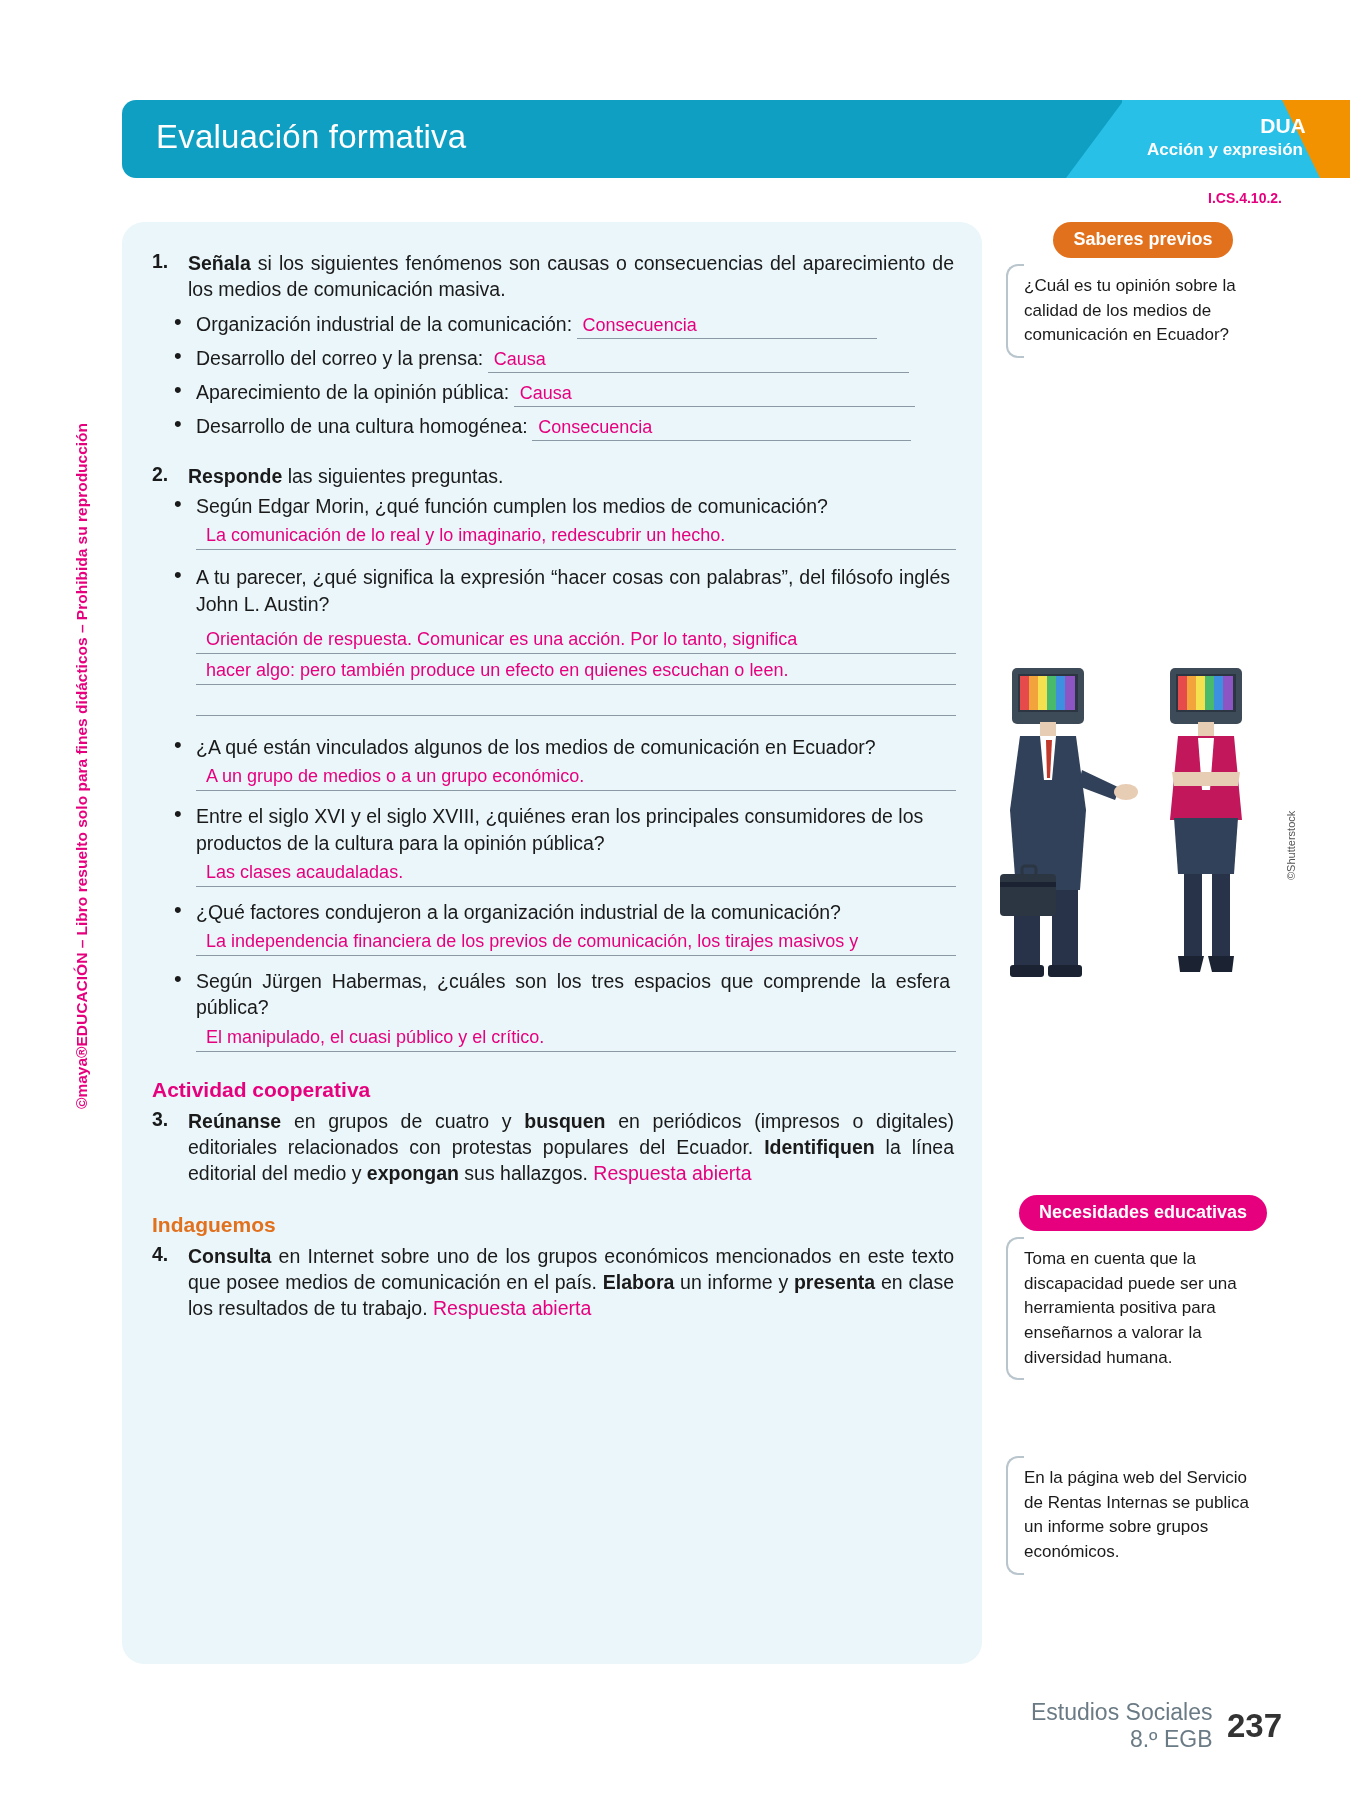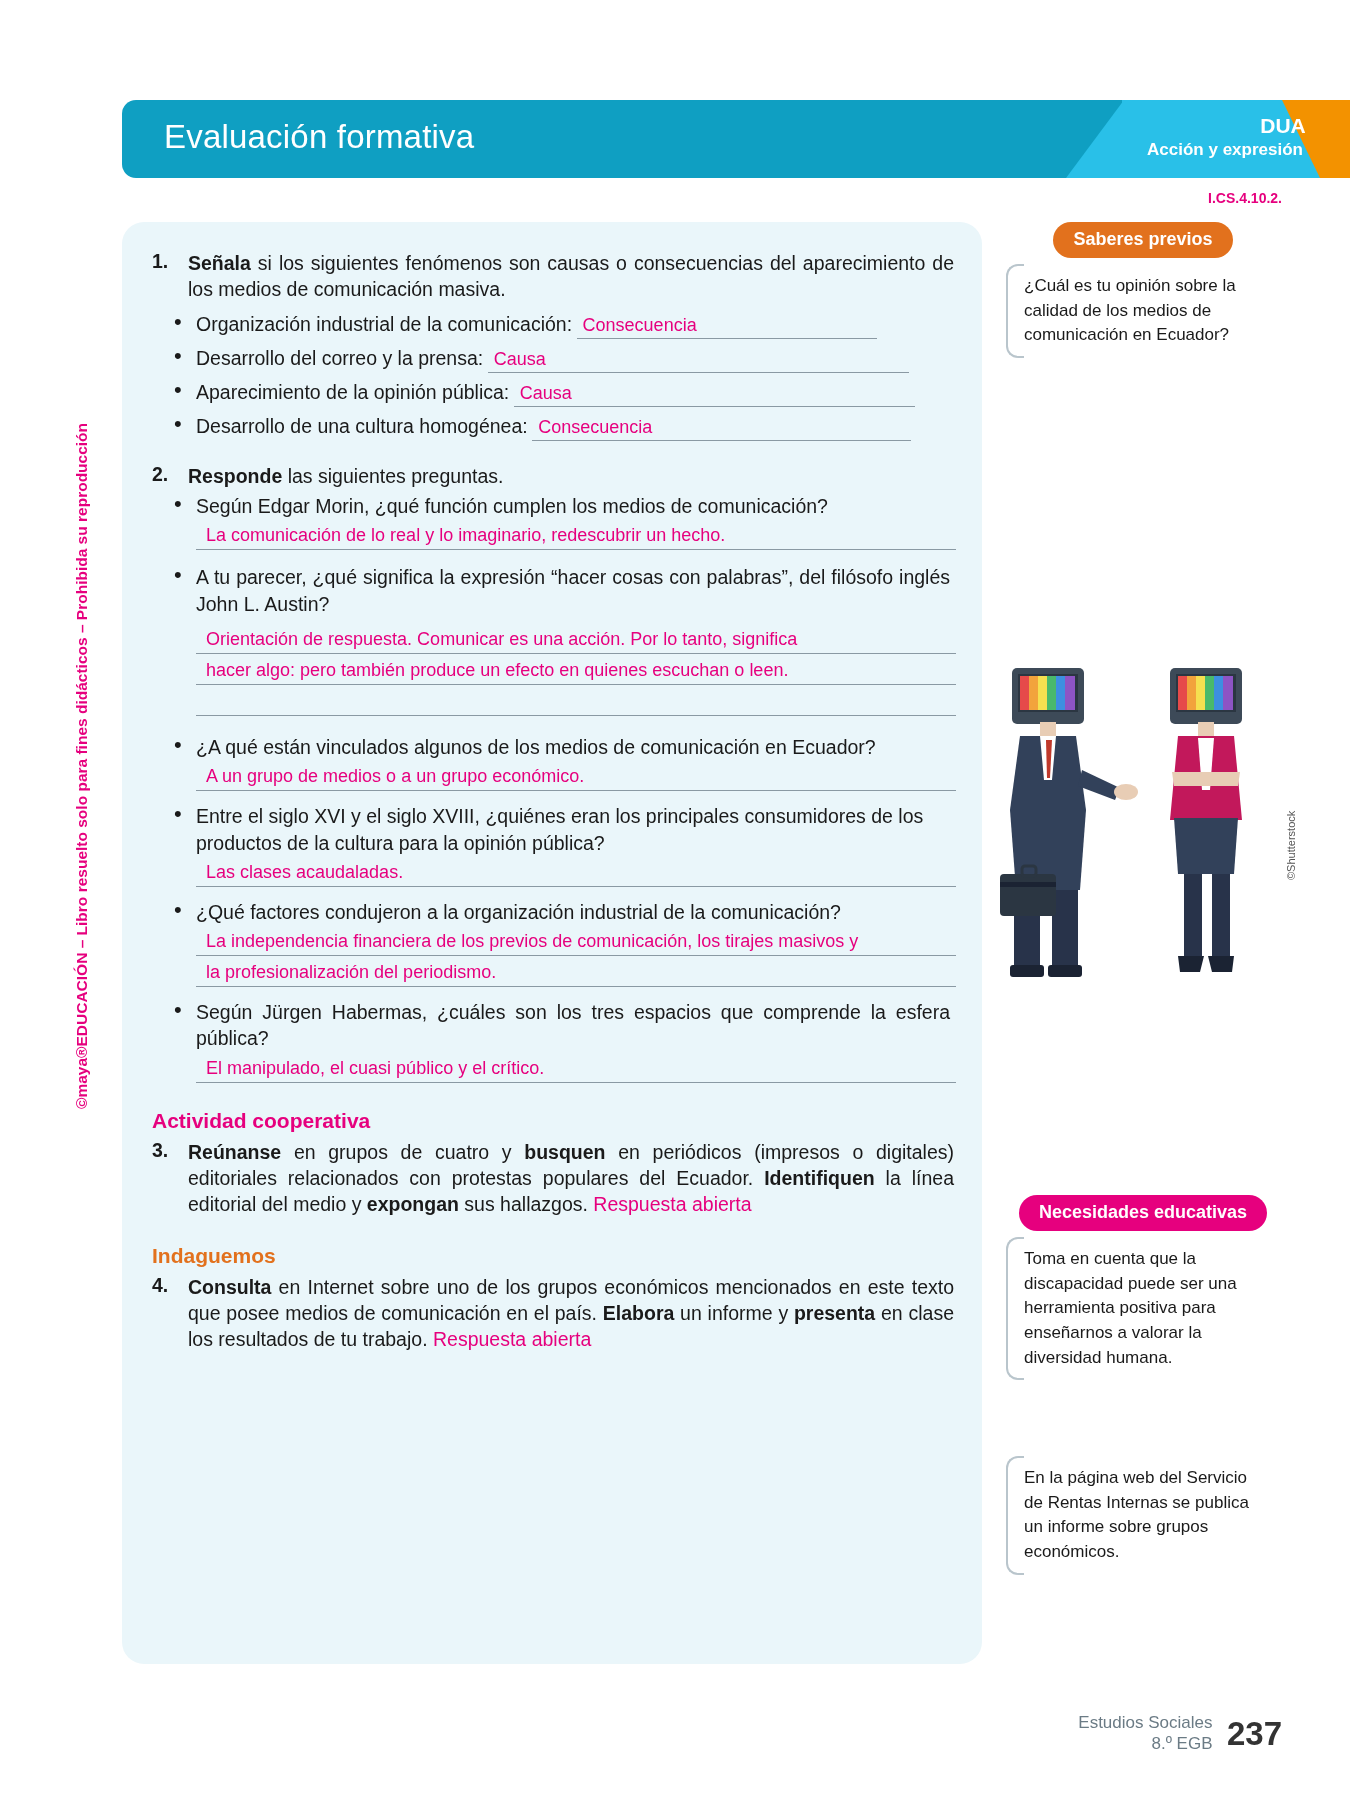--- a/index.html
+++ b/index.html
@@ -21,21 +21,21 @@
     left: 122px; top: 100px;
     width: 1160px; height: 78px;
   }
   .header-main {
     position: absolute; left: 0; top: 0;
     width: 1005px; height: 78px;
     background: #0f9fc2;
     border-radius: 14px 0 0 14px;
   }
   .header-main-title {
-    position: absolute; left: 42px; top: 18px;
+    position: absolute; left: 34px; top: 18px;
     color: #ffffff;
     font-size: 33px;
     letter-spacing: .2px;
   }
   .header-diag {
     position: absolute; left: 944px; top: 0;
     width: 120px; height: 78px;
     background: #29c0e8;
     clip-path: polygon(58px 0, 120px 0, 120px 78px, 0 78px);
   }
@@ -186,21 +186,21 @@
     transform: rotate(-90deg);
     transform-origin: left top;
     font-size: 11px; color: #555;
   }
 
   
   .footer {
     position: absolute; right: 68px; bottom: 46px;
     text-align: right;
   }
-  .footer-label { display: inline-block; color: #6b7b85; font-size: 17px; text-align: right; line-height: 1.2; vertical-align: middle;}
+  .footer-label { display: inline-block; color: #6b7b85; font-size: 23px; text-align: right; line-height: 1.2; vertical-align: middle;}
   .footer-page {
     display: inline-block;
     color: #333; font-weight: bold; font-size: 33px;
     margin-left: 10px; vertical-align: middle;
   }
   .maya-logo { color: #e6007e; font-weight: bold; }
 </style>
 </head>
 <body>
 
@@ -272,21 +272,20 @@
         <div class="b-label" style="text-align:justify; padding-right:4px;">¿A qué están vinculados algunos de los medios de comunicación en Ecuador?</div>
         <div class="ans-line" style="width:760px">A un grupo de medios o a un grupo económico.</div>
       </li>
       <li style="margin-top:12px">
         <div class="b-label">Entre el siglo XVI y el siglo XVIII, ¿quiénes eran los principales consumidores de los productos de la cultura para la opinión pública?</div>
         <div class="ans-line" style="width:760px">Las clases acaudaladas.</div>
       </li>
       <li style="margin-top:12px">
         <div class="b-label">¿Qué factores condujeron a la organización industrial de la comunicación?</div>
         <div class="ans-line" style="width:760px">La independencia financiera de los previos de comunicación, los tirajes masivos y</div>
-        <div class="ans-line" style="width:760px">la profesionalización del periodismo.</div>
       </li>
       <li style="margin-top:12px">
         <div class="b-label" style="text-align:justify; padding-right:4px;">Según Jürgen Habermas, ¿cuáles son los tres espacios que comprende la esfera pública?</div>
         <div class="ans-line" style="width:760px">El manipulado, el cuasi público y el crítico.</div>
       </li>
     </ul>
 
     <div class="sec-title">Actividad cooperativa</div>
     <div class="q-row" style="margin-top:6px">
       <div class="q-num">3.</div>

